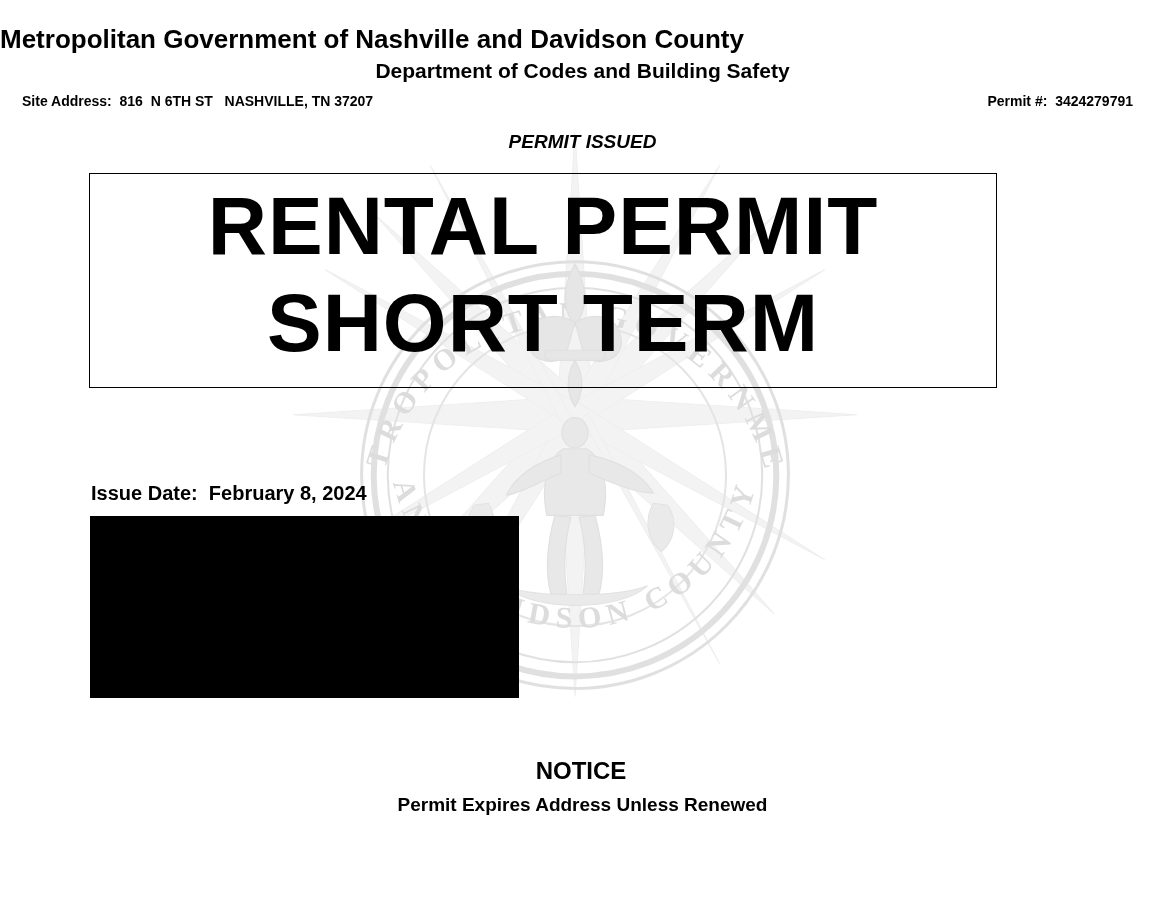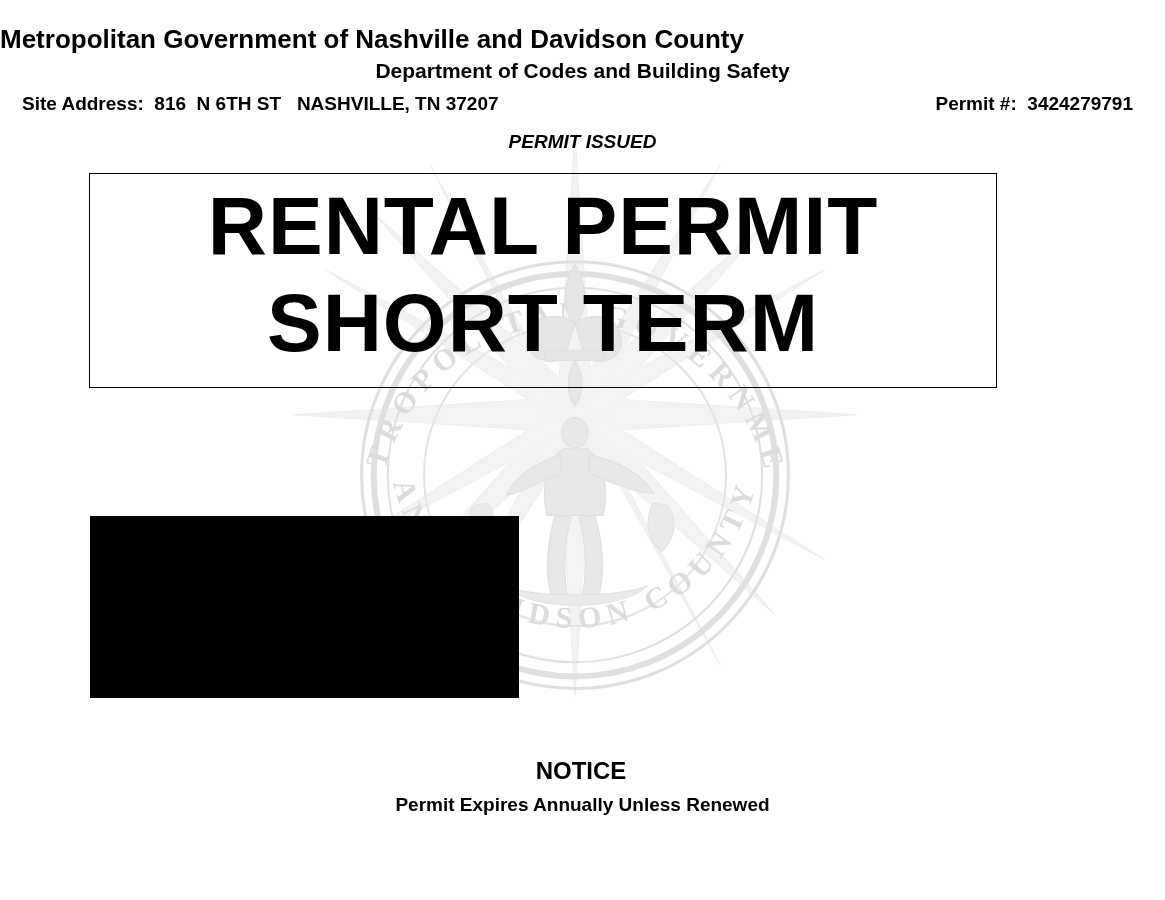--- a/index.html
+++ b/index.html
@@ -62,21 +62,21 @@
   }
 
   .addr-row {
     position: absolute;
     left: 22px;
     top: 93px;
     width: 1121px;
     display: flex;
     justify-content: space-between;
     align-items: baseline;
-    font-size: 19px;
+    font-size: 14px;
     font-weight: bold;
   }
   .addr-left { white-space: pre; }
   .addr-right { white-space: pre; padding-right: 10px; }
 
   .status-line {
     position: absolute;
     left: 0;
     top: 131px;
     width: 1165px;
@@ -235,20 +235,21 @@
   </div>
 
   <div class="status-line">PERMIT ISSUED</div>
 
   <div class="title-box"></div>
   <div class="title-text">
     <div>RENTAL PERMIT</div>
     <div>SHORT TERM</div>
   </div>
 
+  <div class="issue-date">Issue Date:  February 8, 2024</div>
 
   <div class="redaction"></div>
 
 
   <div class="notice-title">NOTICE</div>
-  <div class="notice-sub">Permit Expires Annually Unless Renewed</div>
+  <div class="notice-sub">Permit Expires Address Unless Renewed</div>
 
 </div>
 
 </body></html>

